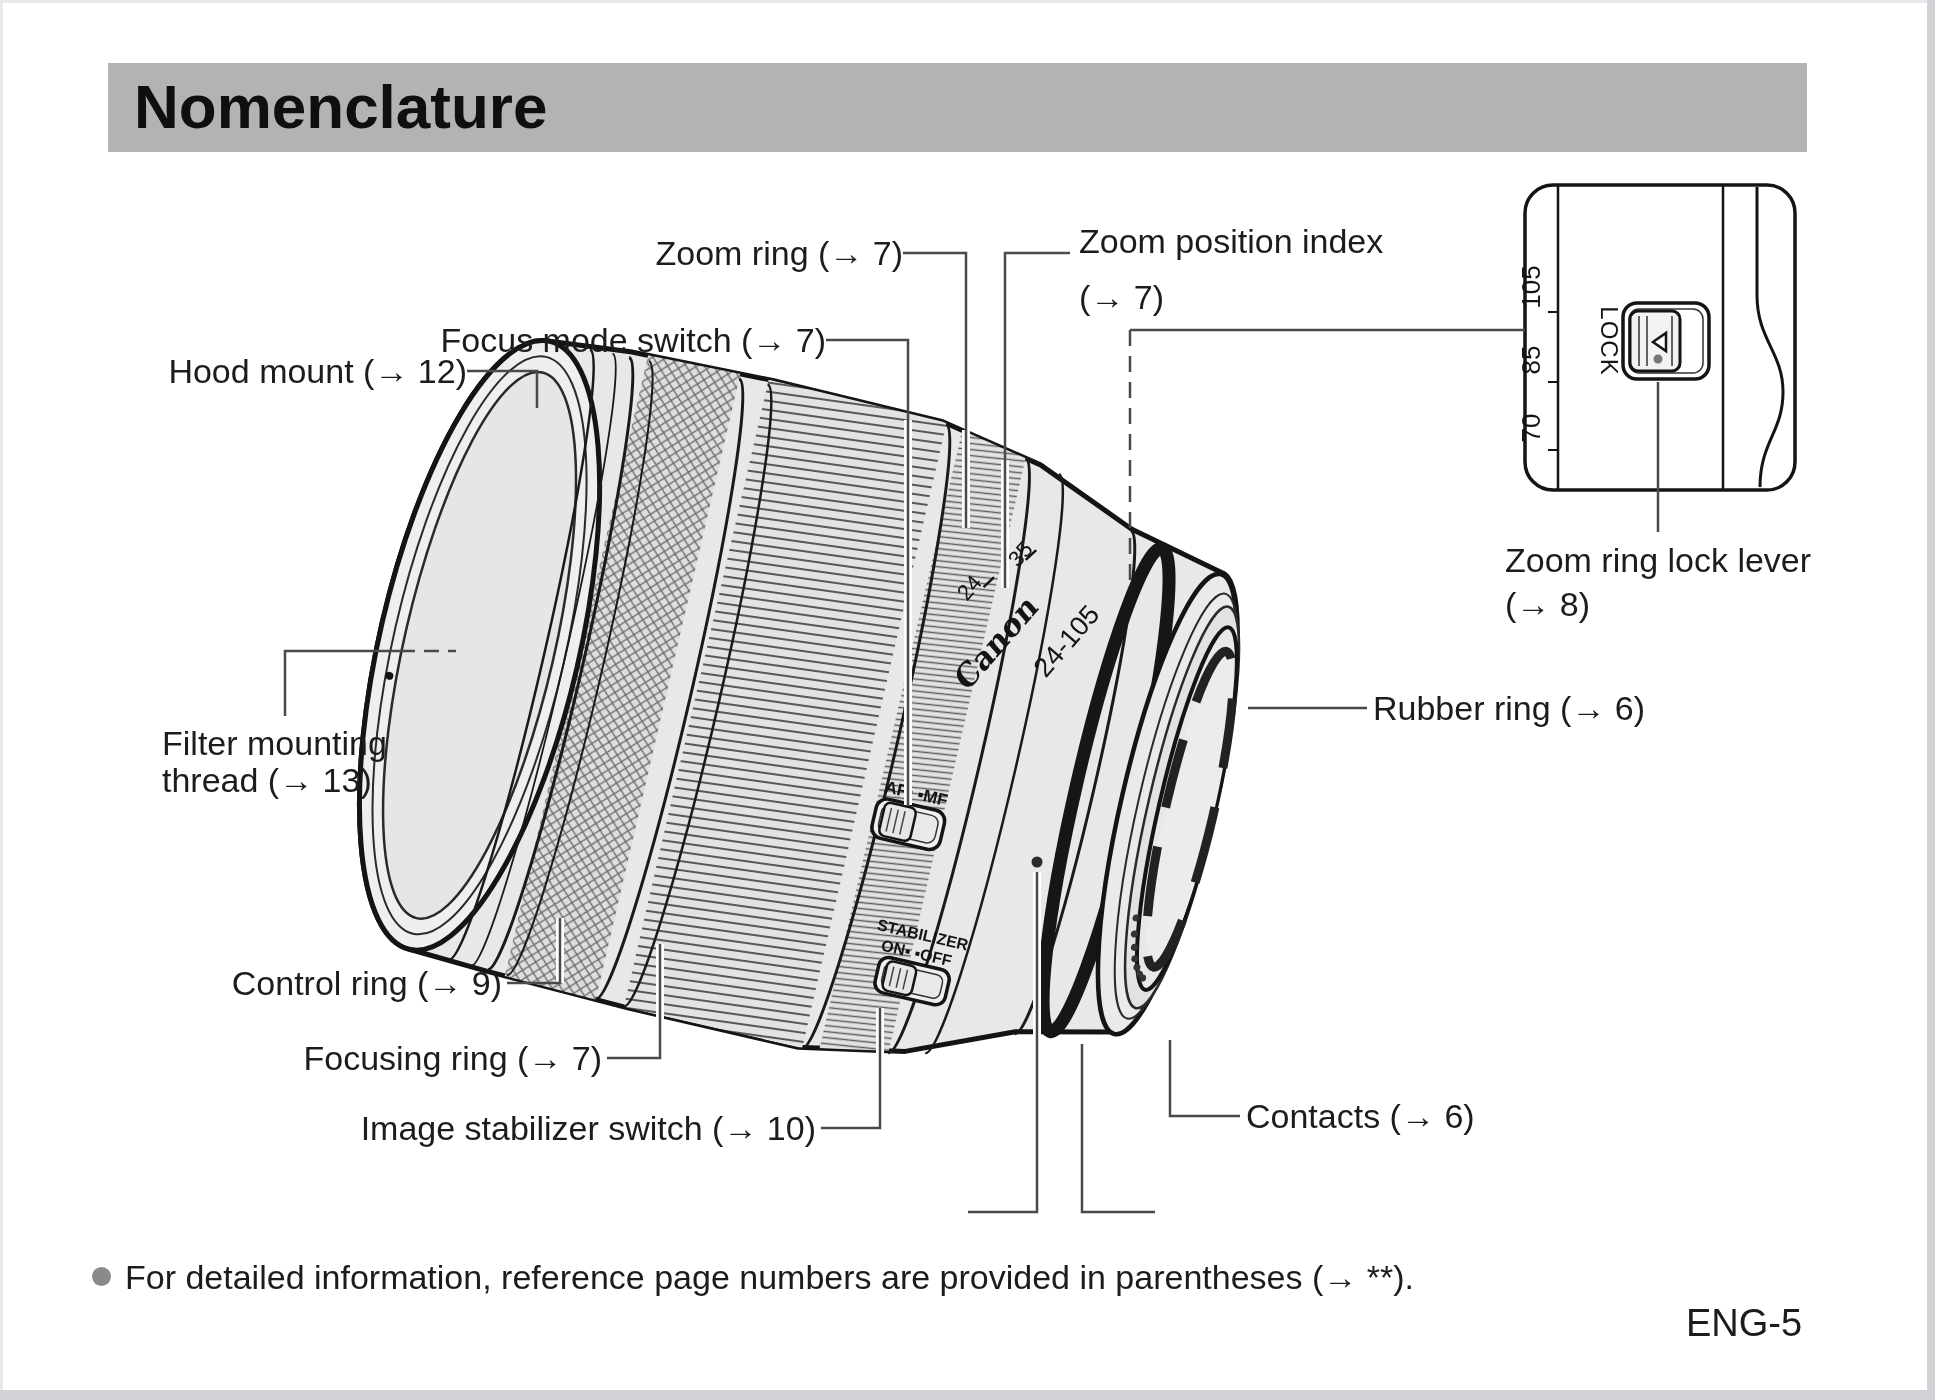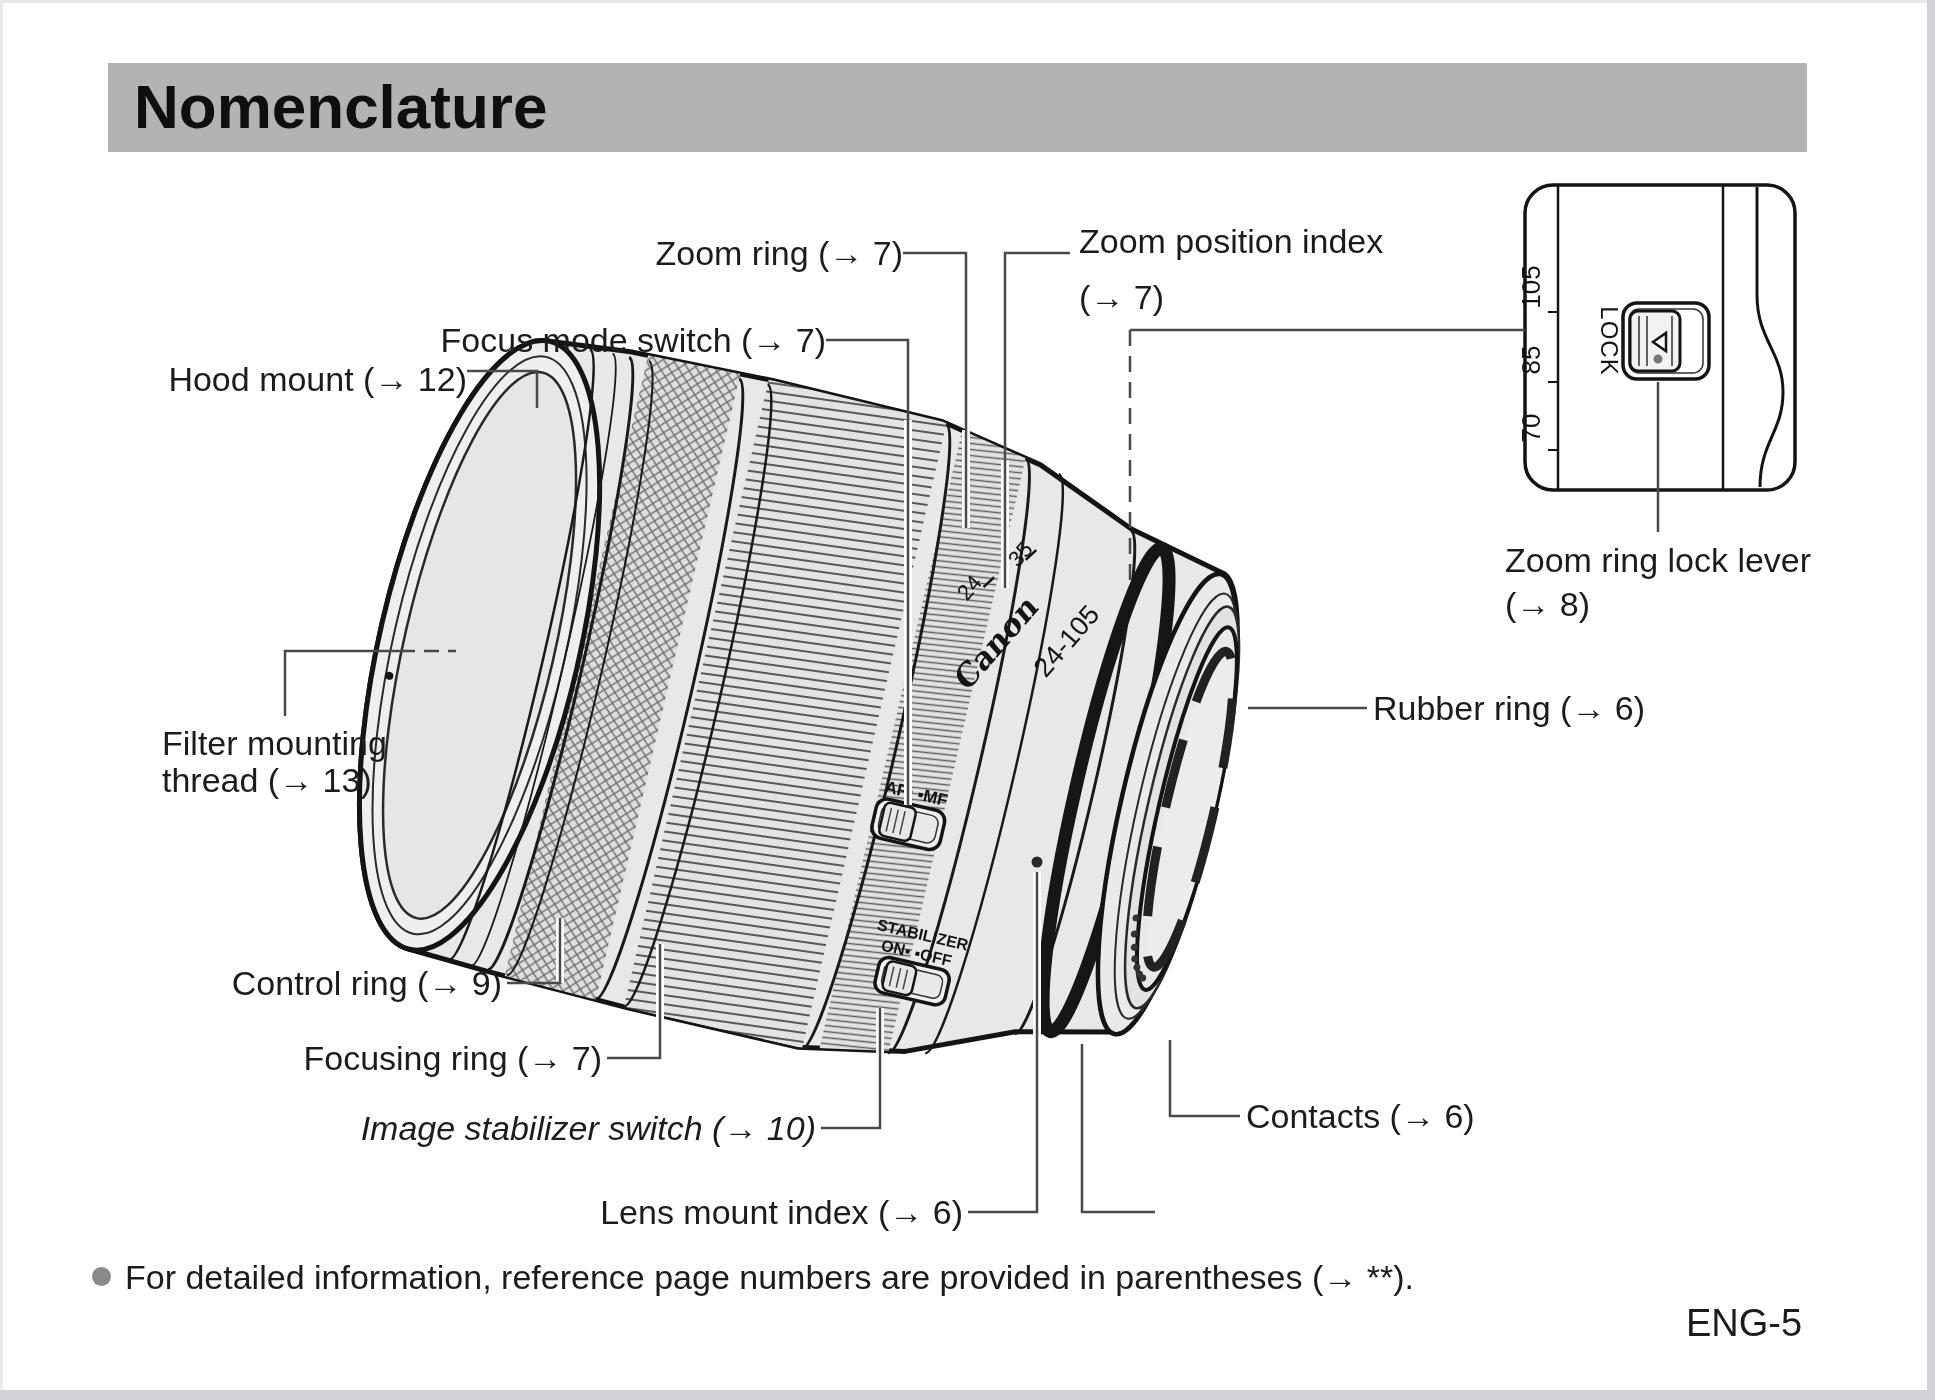--- a/index.html
+++ b/index.html
@@ -170,27 +170,26 @@
     <path d="M1130,330 V583" stroke-dasharray="16 10"></path>
     <path d="M1658,382 V532"></path>
   </g>
   <circle cx="1037" cy="862" r="5.5" fill="#2a2a2a"></circle>
 </svg>
 
 <div class="label r" style="right:1032px;top:233px;">Zoom ring (→ 7)</div>
 <div class="label" style="left:1079px;top:221px;">Zoom position index</div>
 <div class="label" style="left:1079px;top:277px;">(→ 7)</div>
 <div class="label r" style="right:1109px;top:320px;">Focus mode switch (→ 7)</div>
-<div class="label r" style="right:1468px;top:351px;margin-top:8px;">Hood mount (→ 12)</div>
+<div class="label r" style="right:1468px;top:351px;">Hood mount (→ 12)</div>
 <div class="label" style="left:162px;top:723px;">Filter mounting</div>
 <div class="label" style="left:162px;top:760px;">thread (→ 13)</div>
 <div class="label r" style="right:1433px;top:963px;">Control ring (→ 9)</div>
 <div class="label r" style="right:1333px;top:1038px;margin-left:6px;">Focusing ring (→ 7)</div>
-<div class="label r" style="right:1119px;top:1108px;font-style:italic;">Image stabilizer switch (→ 10)</div>
-<div class="label r" style="right:972px;top:1192px;">Lens mount index (→ 6)</div>
+<div class="label r" style="right:1119px;top:1108px;">Image stabilizer switch (→ 10)</div>
 <div class="label" style="left:1246px;top:1096px;">Contacts (→ 6)</div>
 <div class="label" style="left:1373px;top:688px;">Rubber ring (→ 6)</div>
 <div class="label" style="left:1505px;top:540px;">Zoom ring lock lever</div>
 <div class="label" style="left:1505px;top:584px;">(→ 8)</div>
 
 <div id="note">
   <span class="bullet"></span>
   <span class="note-text">For detailed information, reference page numbers are provided in parentheses (→ **).</span>
 </div>
 <div id="page-number">ENG-5</div>

